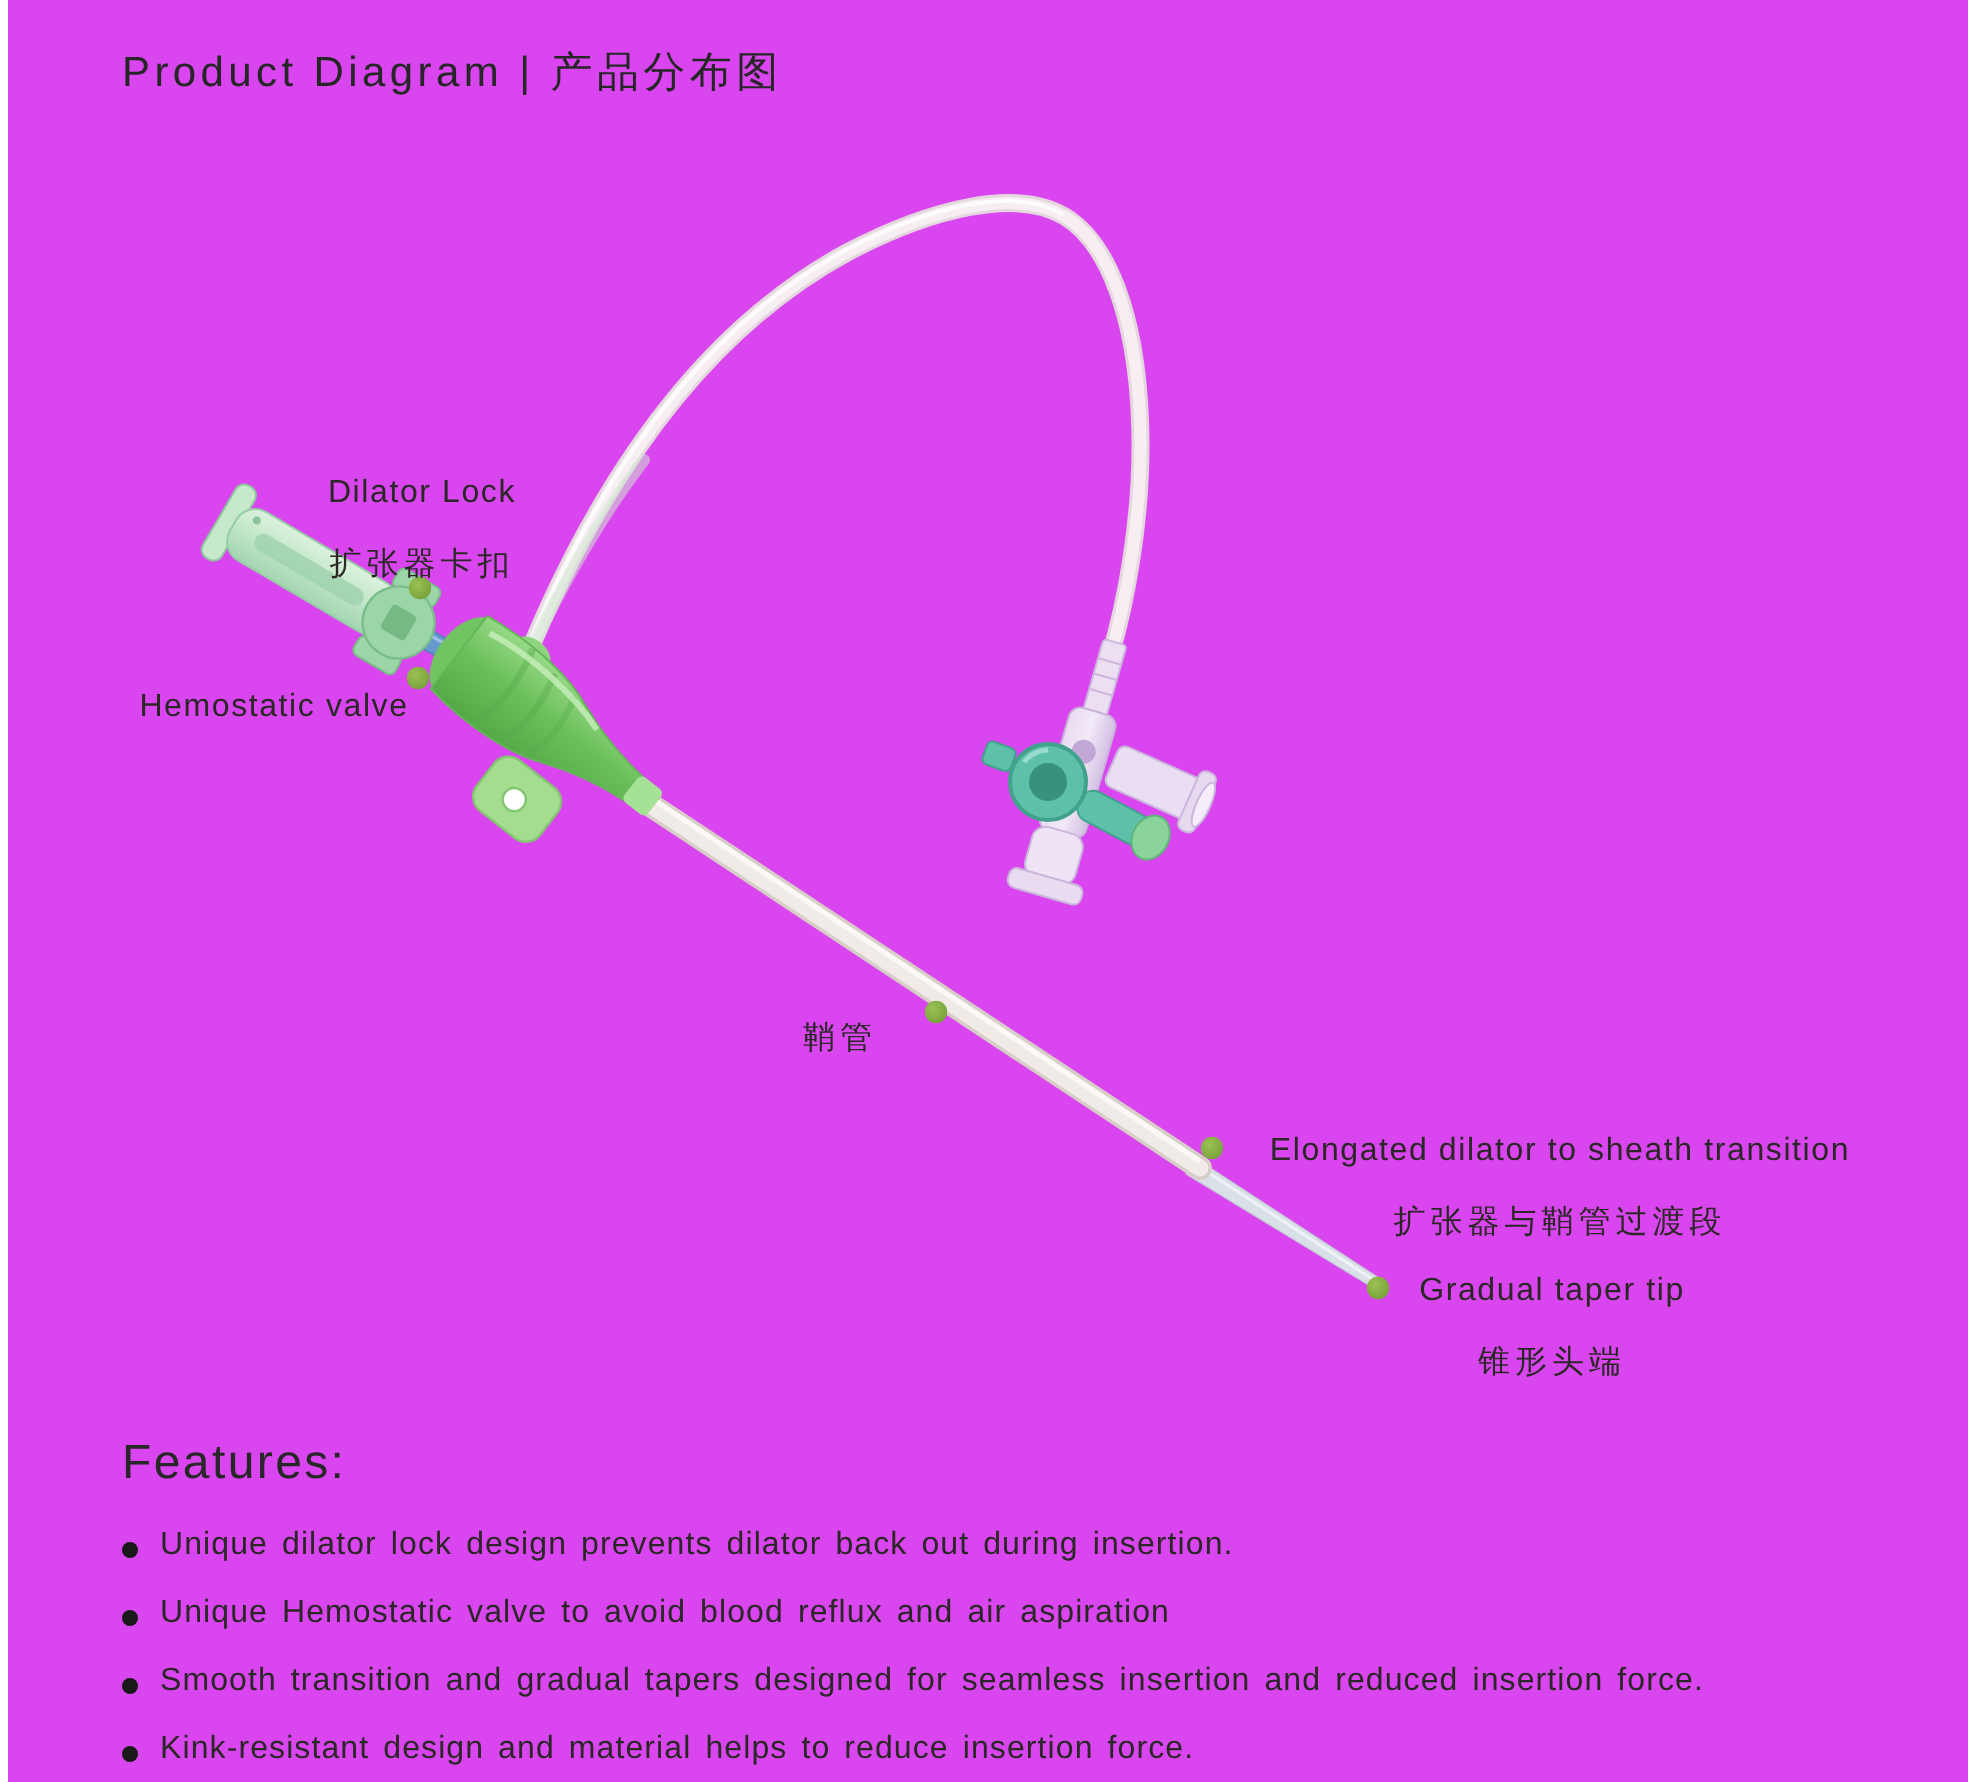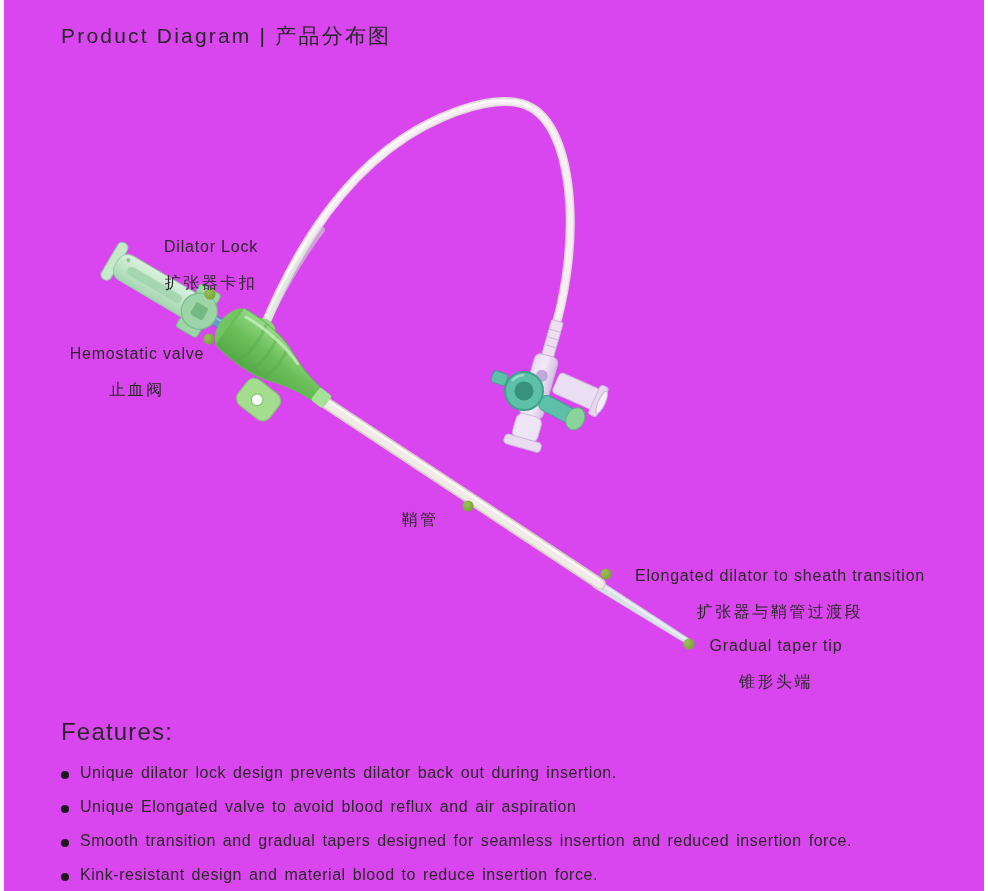--- a/index.html
+++ b/index.html
@@ -151,21 +151,20 @@
     </g>
   </svg>
 
   <div class="lbl" style="left:107px; top:236px; width:200px;">
     <div class="en">Dilator Lock</div>
     <div class="zh">扩张器卡扣</div>
   </div>
 
   <div class="lbl" style="left:33px; top:343px; width:200px;">
     <div class="en">Hemostatic valve</div>
-    <div class="zh">止血阀</div>
   </div>
 
   <div class="lbl" style="left:316px; top:495px; width:200px;">
     <div class="zh">鞘管</div>
   </div>
 
   <div class="lbl" style="left:626px; top:565px; width:300px;">
     <div class="en">Elongated dilator to sheath transition</div>
     <div class="zh">扩张器与鞘管过渡段</div>
   </div>
@@ -177,26 +176,26 @@
 
   <div class="features">
     <h2>Features:</h2>
     <ul>
       <li>
         <span class="bullet"></span>
         <span>Unique dilator lock design prevents dilator back out during insertion.</span>
       </li>
       <li>
         <span class="bullet"></span>
-        <span>Unique Elongated valve to avoid blood reflux and air aspiration</span>
+        <span>Unique Hemostatic valve to avoid blood reflux and air aspiration</span>
       </li>
       <li>
         <span class="bullet"></span>
         <span>Smooth transition and gradual tapers designed for seamless insertion and reduced insertion force.</span>
       </li>
       <li>
         <span class="bullet"></span>
-        <span>Kink-resistant design and material blood to reduce insertion force.</span>
+        <span>Kink-resistant design and material helps to reduce insertion force.</span>
       </li>
     </ul>
   </div>
 
 </div>
 
 </body></html>

